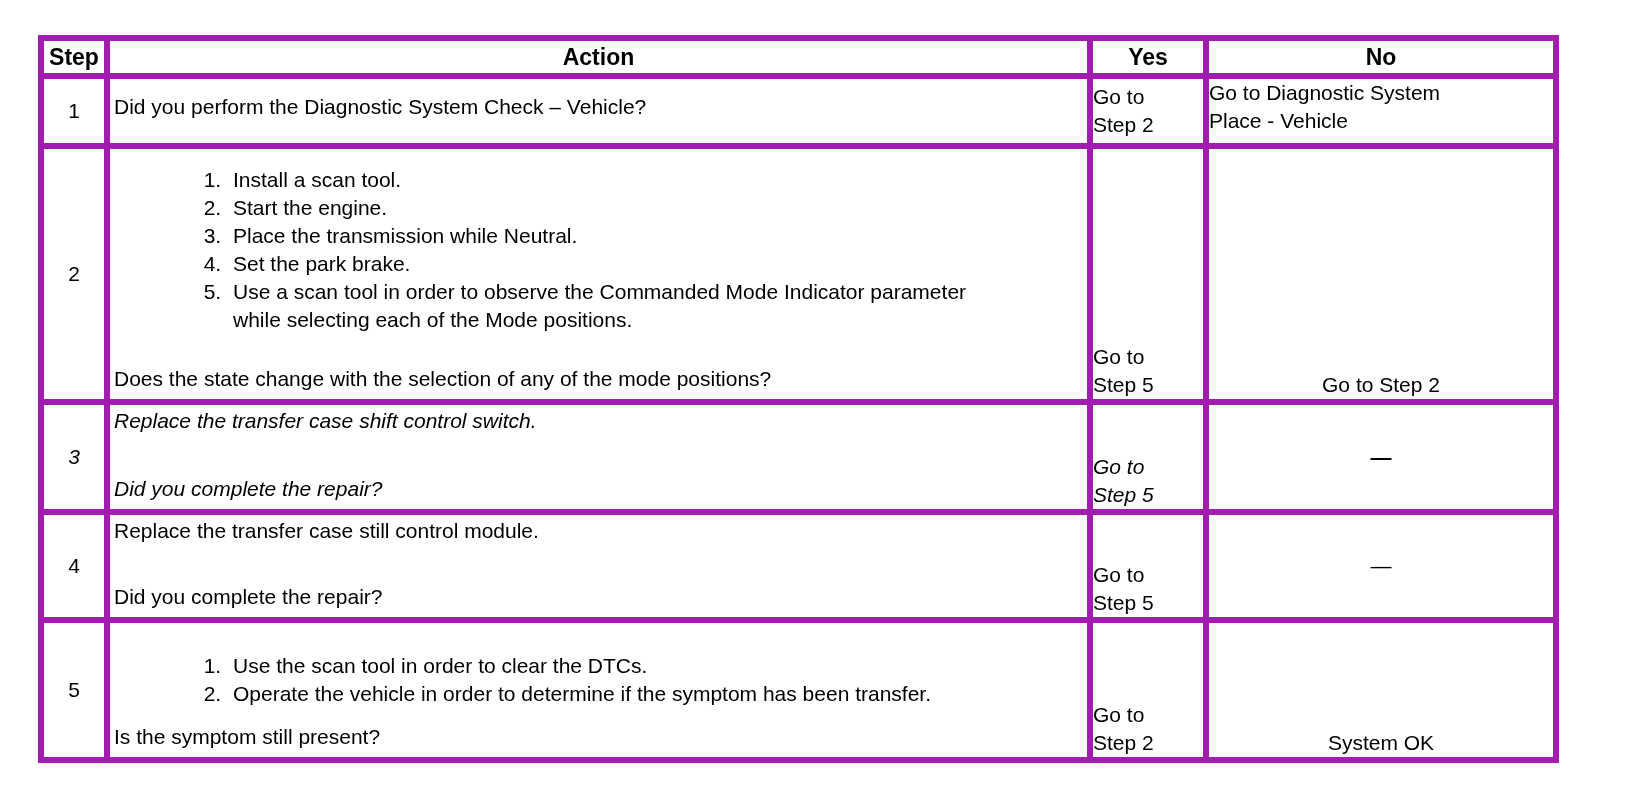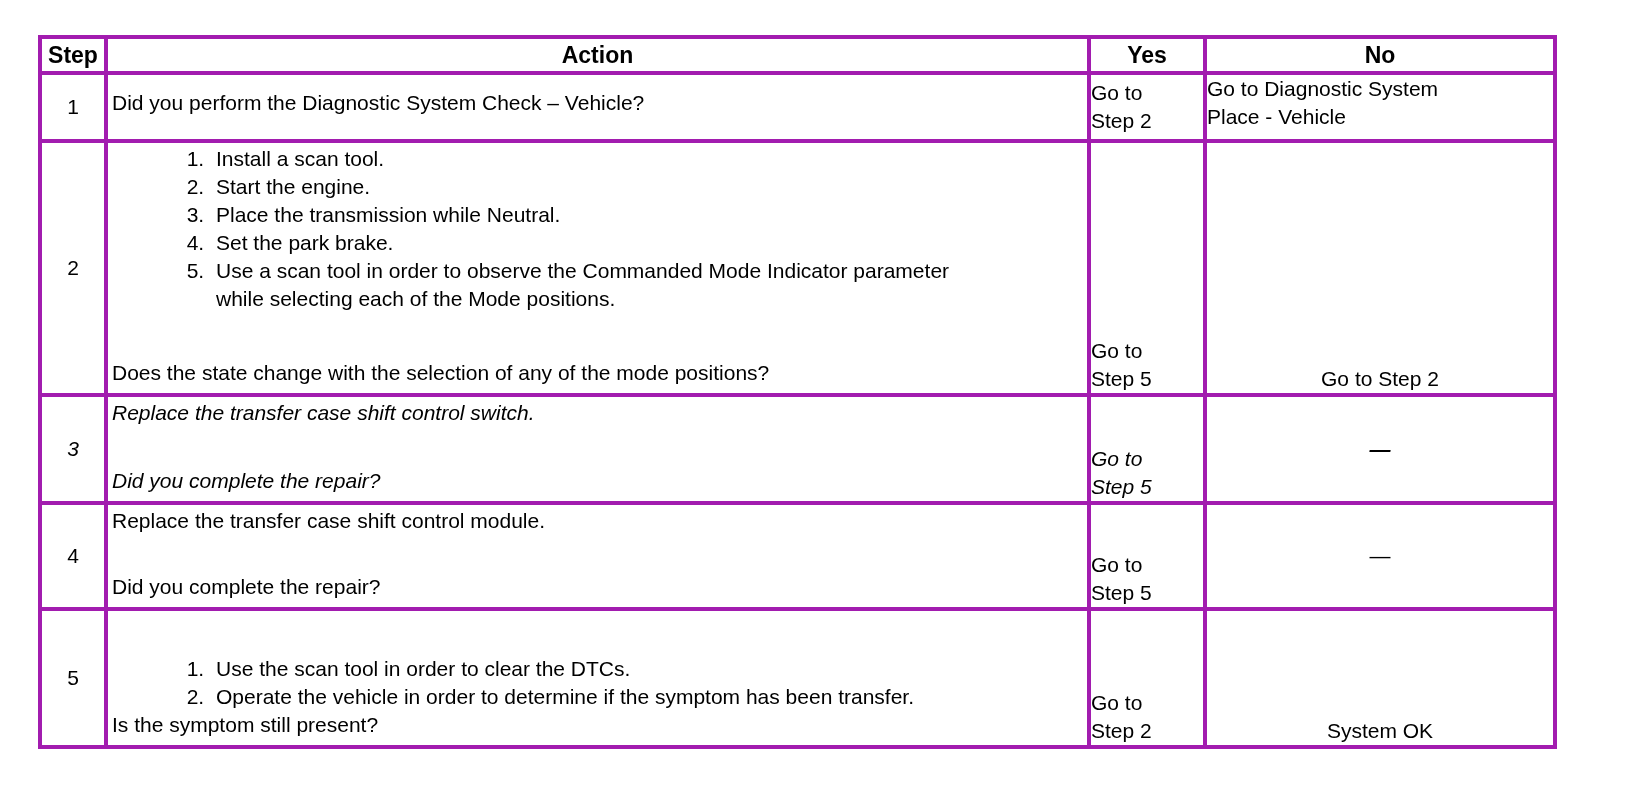--- a/index.html
+++ b/index.html
@@ -13,21 +13,21 @@
   }
   .doc-table {
     position: absolute;
     left: 38px;
     top: 35px;
     border-collapse: collapse;
     table-layout: fixed;
     background: #ffffff;
   }
   .doc-table th, .doc-table td {
-    border: 4px solid #a21caf;
+    border: 6px solid #a21caf;
     padding: 0;
     font-size: 21px;
     line-height: 28px;
     overflow: hidden;
   }
   .doc-table th {
     font-size: 23px;
     font-weight: bold;
     text-align: center;
     vertical-align: middle;
@@ -60,21 +60,21 @@
     flex-direction: column;
     justify-content: space-between;
     box-sizing: border-box;
     padding: 2px 4px;
   }
   .aw2 { height: 246px; }
   .aw3 { height: 100px; }
   .aw4 { height: 98px; }
   .aw5 { height: 130px; justify-content: flex-end; }
   .action-list {
-    margin: 0;
+    margin: 15px;
     padding-left: 98px;
   }
   .action-list li { padding-left: 6px; }
 
   
   .yes-cell {
     text-align: left;
     font-size: 21px;
   }
   .v-bottom { vertical-align: bottom; }
@@ -149,21 +149,21 @@
       </td>
       <td class="yes-cell v-bottom pad-b" data-bind="table.rows.2.yes">Go to
 Step 5</td>
       <td class="no-cell no-center v-middle dash-bold" data-bind="table.rows.2.no">—</td>
     </tr>
 
     <tr class="tr4">
       <td class="step-cell" data-bind="table.rows.3.step">4</td>
       <td class="action-cell">
         <div class="action-flex aw4">
-          <div data-bind="table.rows.3.action_main">Replace the transfer case shift control module.</div>
+          <div data-bind="table.rows.3.action_main">Replace the transfer case still control module.</div>
           <div data-bind="table.rows.3.action_question">Did you complete the repair?</div>
         </div>
       </td>
       <td class="yes-cell v-bottom pad-b" data-bind="table.rows.3.yes">Go to
 Step 5</td>
       <td class="no-cell no-center v-middle" data-bind="table.rows.3.no">—</td>
     </tr>
 
     <tr class="tr5">
       <td class="step-cell" data-bind="table.rows.4.step">5</td>

